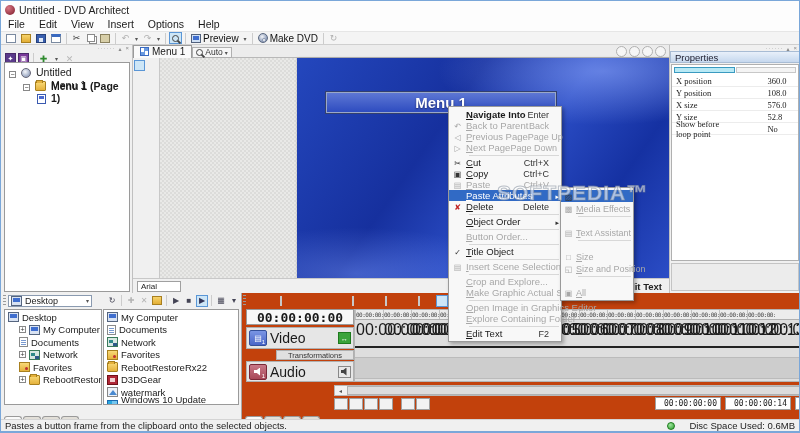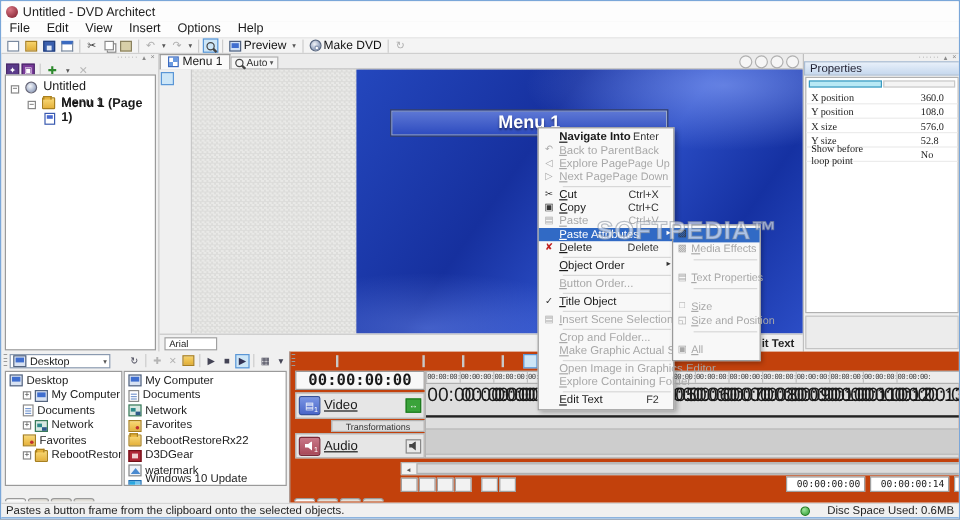--- a/index.html
+++ b/index.html
@@ -137,21 +137,21 @@
   .tb2.dis{color:#b4b4b4;}
   .tb2.on{background:#cde6f7;border-color:#5a96d6;color:#335;}
   .tb2.sep{width:1px;min-width:1px;height:10px;background:#c8c8c8;margin:0 2px;}
   .tcbig{position:absolute;left:4px;top:16px;width:108px;height:16px;background:#f8f8f8;border:1px solid #999;
      font-family:"DejaVu Sans Mono",monospace;font-weight:bold;font-size:13px;display:flex;align-items:center;justify-content:center;}
   .trackhead{position:absolute;left:4px;width:108px;background:#e6e6e6;border:1px solid #b0b0b0;display:flex;align-items:center;gap:3px;padding:0 2px;}
   .thico{width:18px;height:16px;border-radius:2px;display:flex;align-items:center;justify-content:center;color:#fff;font-size:8px;position:relative;flex:none;}
   .thico .n1{position:absolute;right:1px;bottom:0px;font-size:6px;}
   .thico.video{background:linear-gradient(#7a95e4,#4a66c8);border:1px solid #34509a;}
   .thico.audio{background:linear-gradient(#c87888,#a84858);border:1px solid #7a2838;}
-  .thlabel{font-size:11px;text-decoration:underline;}
+  .thlabel{font-size:14px;}
   .thbtn{margin-left:auto;width:13px;height:12px;border:1px solid #888;background:#e8e8e8;display:flex;align-items:center;justify-content:center;font-size:7px;flex:none;}
   .thbtn.green{background:#3aa33a;color:#fff;border-color:#1e7a1e;}
   .spk{width:8px;height:8px;background:#444;clip-path:polygon(0 32%,35% 32%,75% 0,75% 100%,35% 68%,0 68%);}
   .spk.white{background:#fff;}
   .transf{position:absolute;left:34px;width:78px;height:10px;background:#e0e0e0;border:1px solid #b0b0b0;font-size:7.5px;text-align:center;line-height:9px;color:#333;}
   .tlarea{position:absolute;left:112px;top:16px;right:14px;height:73px;background:#dedede;border:1px solid #b4b4b4;overflow:hidden;}
   .ruler{position:absolute;left:0;top:0;right:0;height:10px;background:#ececec;border-bottom:1px solid #b0b0b0;display:flex;}
   .rcell{width:28px;flex:none;font-size:6px;color:#444;border-left:1px solid #c0c0c0;overflow:hidden;white-space:nowrap;line-height:10px;font-family:"DejaVu Sans Mono",monospace;letter-spacing:-0.5px;}
   .framerow{position:absolute;left:0;top:10px;right:0;height:28px;display:flex;border-bottom:2px solid #222;}
   .fcell{width:28px;height:28px;flex:none;padding:1px;}
@@ -167,21 +167,21 @@
   .tcboxes{position:absolute;right:14px;top:104px;display:flex;gap:4px;}
   .tcbox{width:66px;height:13px;background:#fff;border:1px solid #a0a0a0;font-family:"DejaVu Sans Mono",monospace;font-size:8px;display:flex;align-items:center;justify-content:flex-end;padding-right:3px;}
   .tltabs{position:absolute;left:3px;bottom:0px;height:14px;}
   
   .statusbar{left:0;top:418px;width:100%;height:12px;background:#f0f0f0;border-top:1px solid #d4d4d4;display:flex;align-items:center;font-size:9.5px;padding:0 4px;color:#222;}
   .statusright{margin-left:auto;display:flex;align-items:center;gap:14px;}
   .discdot{width:8px;height:8px;border-radius:50%;background:radial-gradient(circle at 35% 30%,#9fe69f,#2e9e2e);border:1px solid #1a7a1a;}
   .bottomstrip{left:0;top:430px;width:100%;height:3px;background:#cfe3f5;border-top:1px solid #7aa7d9;}
   
   .cmenu{z-index:10;left:447px;top:105px;width:114px;background:#f8f8f8;border:1px solid #9a9a9a;box-shadow:2px 2px 4px rgba(0,0,0,.3);padding:2px 0;}
-  .cm-item{display:flex;align-items:flex-start;height:11px;font-size:9.5px;padding-right:3px;position:relative;}
+  .cm-item{display:flex;align-items:flex-end;height:11px;font-size:9.5px;padding-right:3px;position:relative;}
   .cm-g{width:17px;text-align:center;font-size:8px;flex:none;color:#333;}
   .cm-g.red{color:#c02020;}
   .cm-label{white-space:nowrap;display:inline-block;}
   .cm-label::first-letter{text-decoration:underline;}
   .cm-sc{margin-left:auto;padding-right:9px;color:#333;font-size:9px;white-space:nowrap;}
   .cm-sub{position:absolute;right:2px;font-size:7px;color:#333;}
   .cm-item.bold .cm-label{font-weight:bold;}
   .cm-item.dis .cm-label,.cm-item.dis .cm-sc,.cm-item.dis .cm-g{color:#a8a8a8;}
   .cm-item.hl{background:#316ac5;}
   .cm-item.hl .cm-label,.cm-item.hl .cm-sc,.cm-item.hl .cm-sub{color:#fff;}
@@ -706,21 +706,21 @@
 
       </div>
       <div class="cm-item dis">
         <span class="cm-g">↶</span>
         <span class="cm-label">Back to Parent</span>
         <span class="cm-sc">Back</span>
 
       </div>
       <div class="cm-item dis">
         <span class="cm-g">◁</span>
-        <span class="cm-label">Explore Page</span>
+        <span class="cm-label">Previous Page</span>
         <span class="cm-sc">Page Up</span>
 
       </div>
       <div class="cm-item dis">
         <span class="cm-g">▷</span>
         <span class="cm-label">Next Page</span>
         <span class="cm-sc">Page Down</span>
 
       </div>
       <div class="cm-item sep">
@@ -805,21 +805,21 @@
 
       </div>
       <div class="cm-item sep">
         
         
         
         
       </div>
       <div class="cm-item dis">
         <span class="cm-g"></span>
-        <span class="cm-label">Crop and Folder...</span>
+        <span class="cm-label">Crop and Explore...</span>
 
       </div>
       <div class="cm-item dis">
         <span class="cm-g"></span>
         <span class="cm-label">Make Graphic Actual Size</span>
 
       </div>
       <div class="cm-item sep">
         
         
@@ -859,21 +859,21 @@
       <div class="cm-item dis">
         <span class="cm-g">▩</span>
         <span class="cm-label">Media Effects</span>
       </div>
       <div class="cm-item sep">
         
         
       </div>
       <div class="cm-item dis">
         <span class="cm-g">▤</span>
-        <span class="cm-label">Text Properties</span>
+        <span class="cm-label">Text Assistant</span>
       </div>
       <div class="cm-item sep">
         
         
       </div>
       <div class="cm-item dis">
         <span class="cm-g">□</span>
         <span class="cm-label">Size</span>
       </div>
       <div class="cm-item dis">

